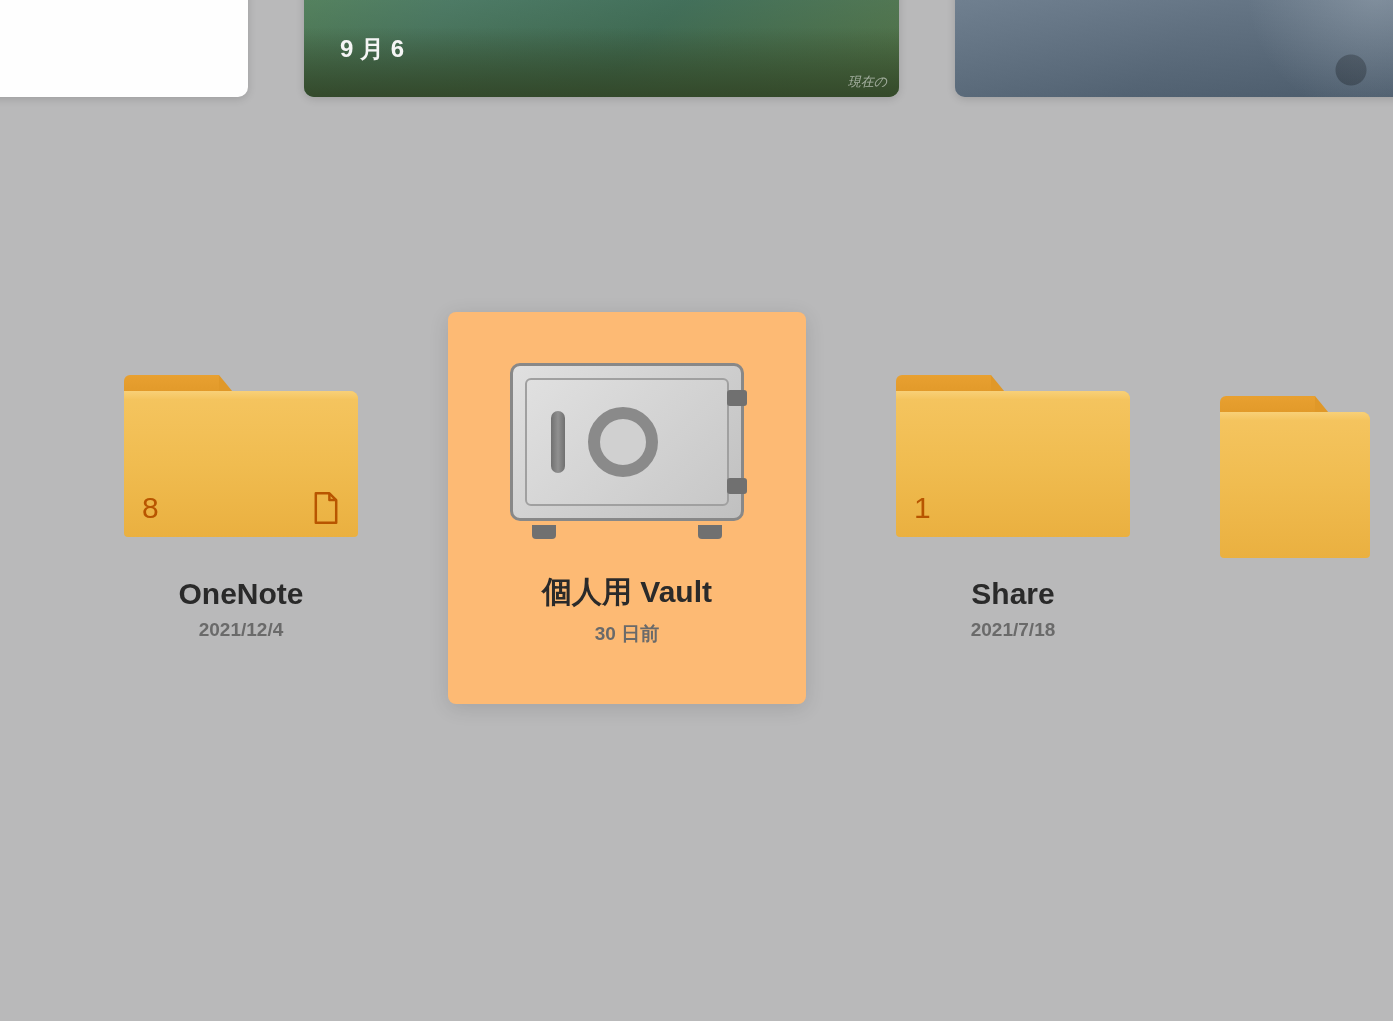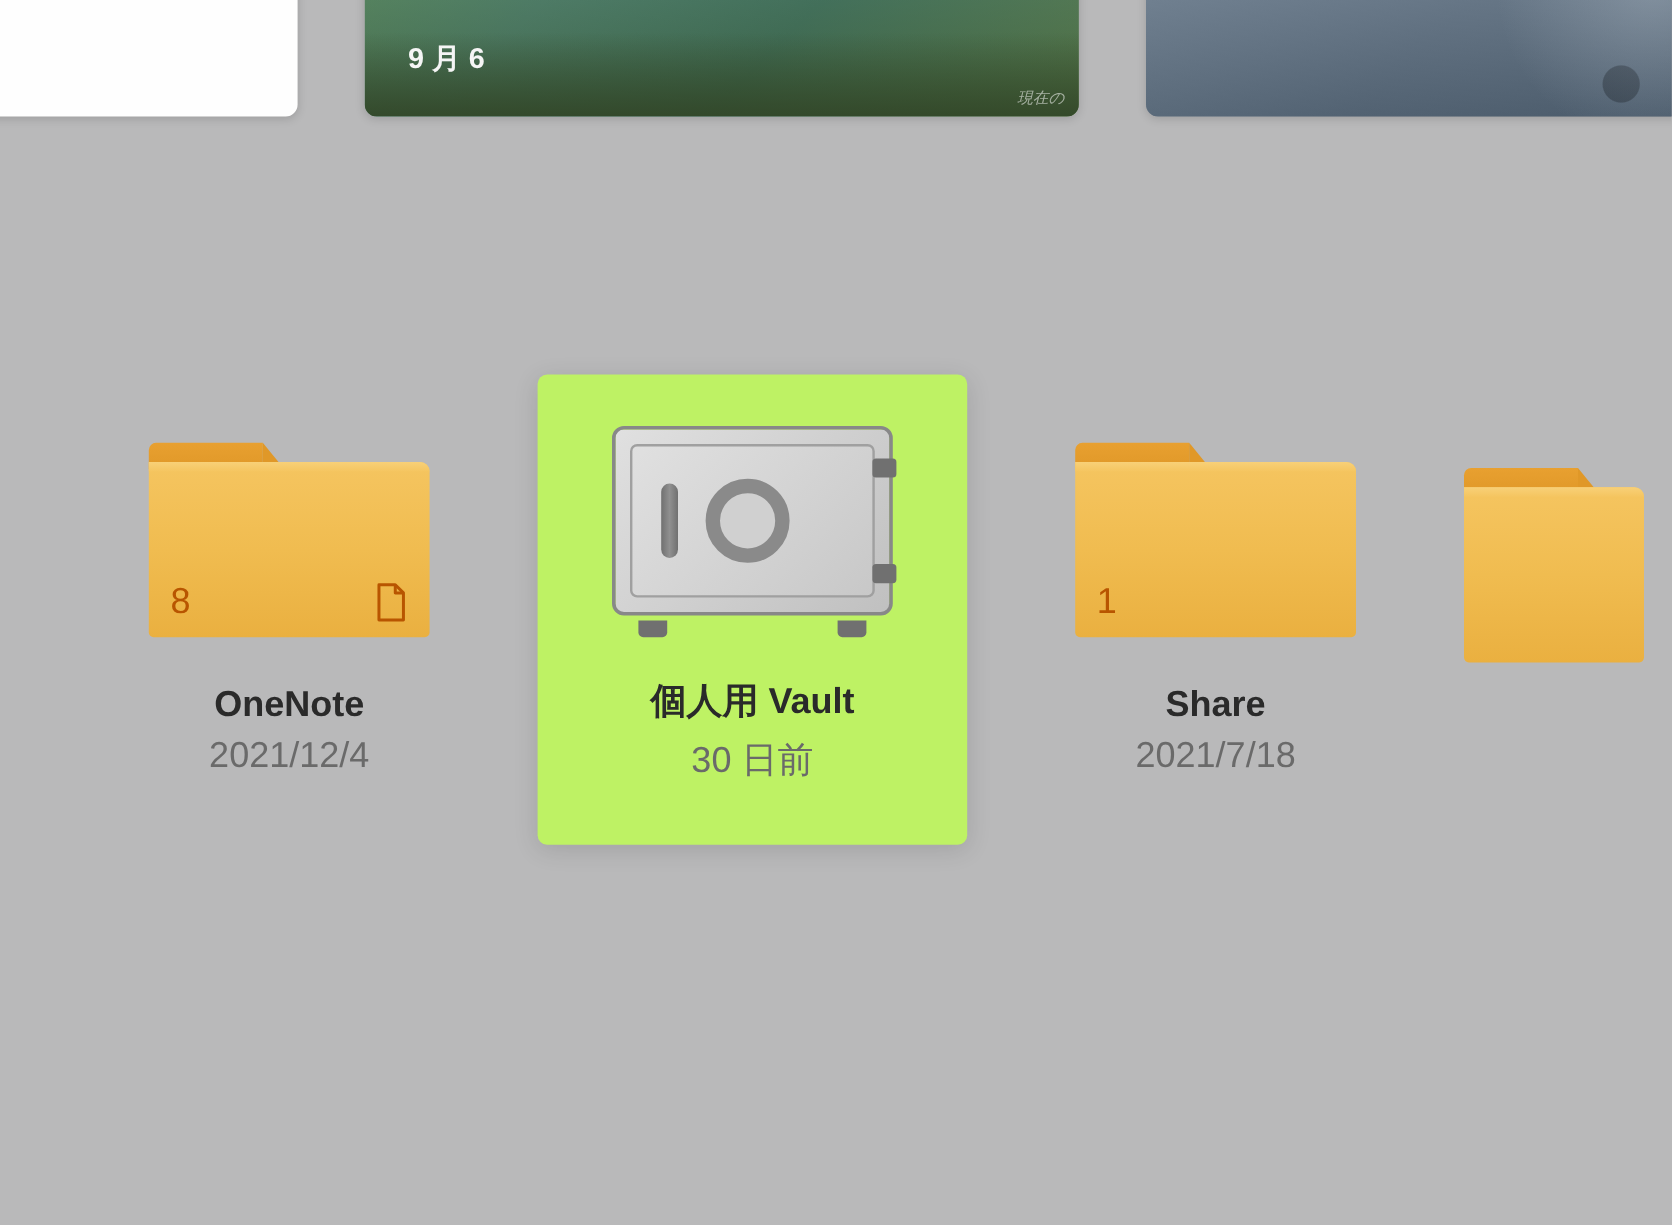--- a/index.html
+++ b/index.html
@@ -136,21 +136,21 @@
       height: 392px;
       border-radius: 8px;
       display: flex;
       flex-direction: column;
       align-items: center;
       justify-content: center;
       position: relative;
     }
     
     .folder-item.selected {
-      background: #bef264;
+      background: #fdba74;
       box-shadow: 0 4px 20px rgba(0,0,0,0.12);
     }
     
     .folder-icon-wrap {
       width: 234px;
       height: 162px;
       display: flex;
       align-items: center;
       justify-content: center;
       margin-bottom: 40px;
@@ -158,23 +158,23 @@
     }
     
     .folder-name {
       font-size: 30px;
       color: #2a2a2a;
       font-weight: 700;
       margin-bottom: 8px;
     }
     
     .folder-date {
-      font-size: 30px;
+      font-size: 19px;
       color: #6a6a6a;
-      font-weight: 400;
+      font-weight: 700;
     }
     
     
     .folder-svg {
       width: 234px;
       height: 162px;
       position: relative;
     }
     
     .folder-tab {

